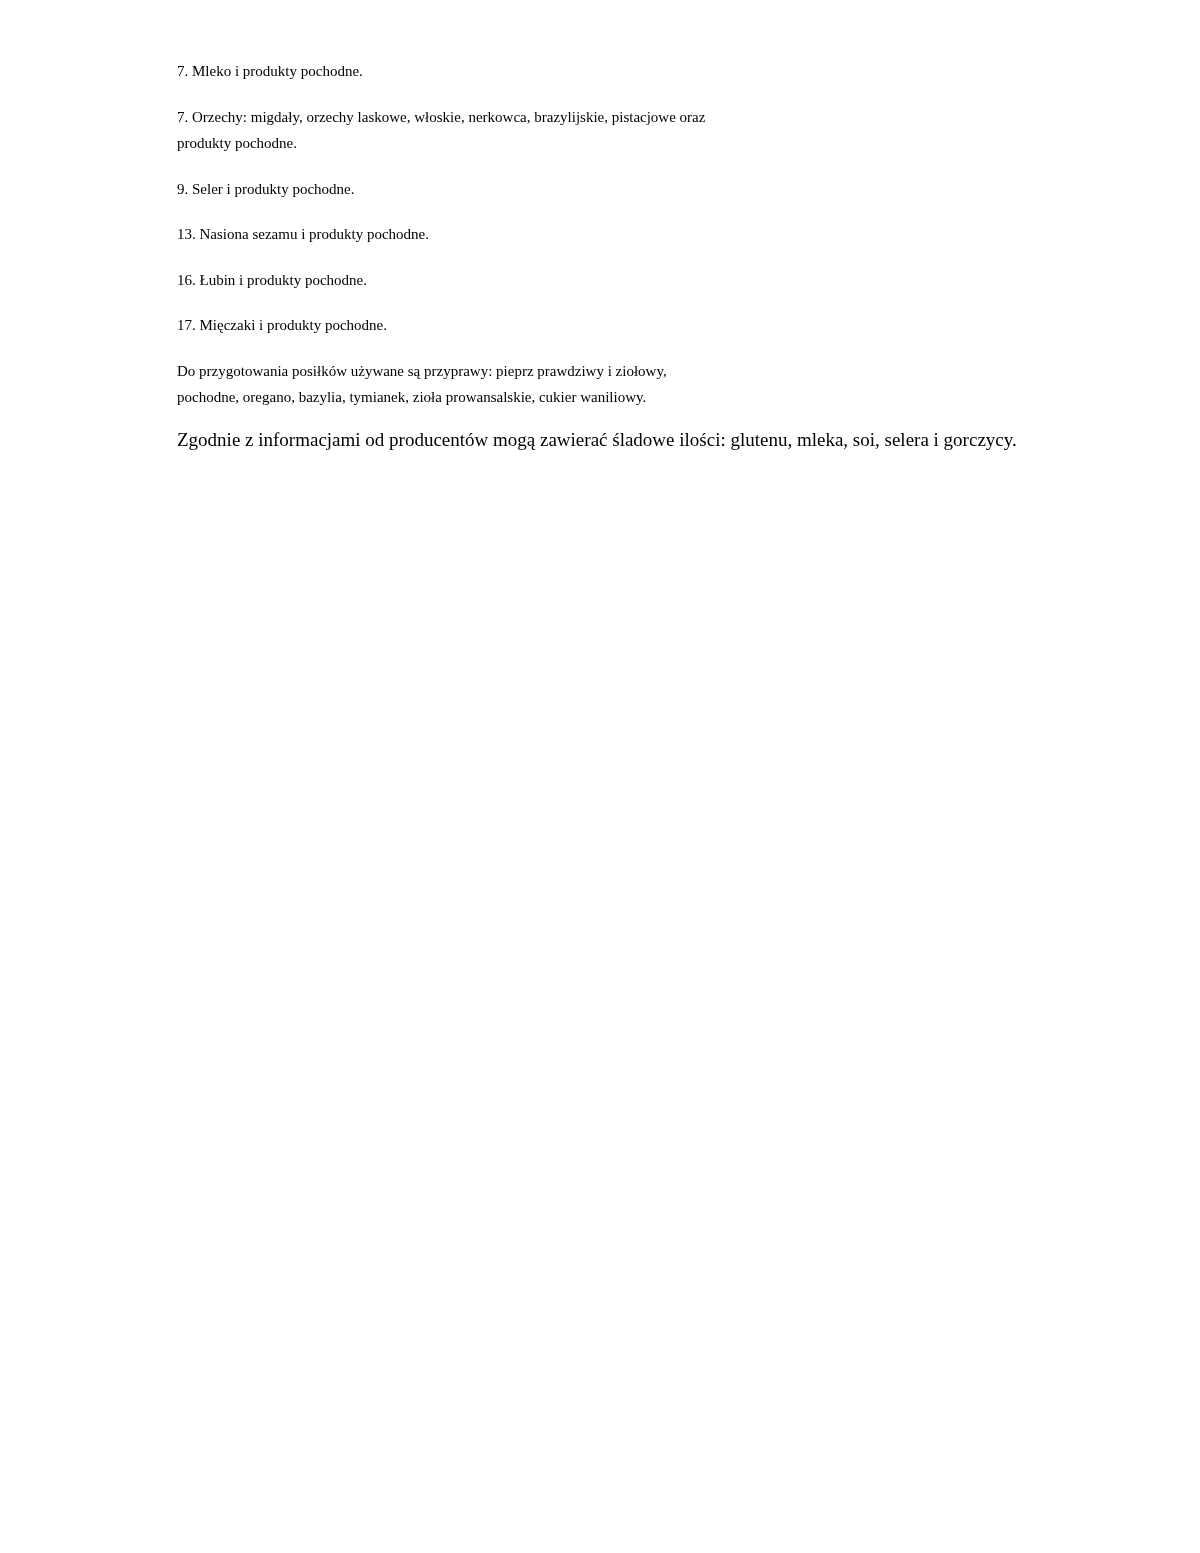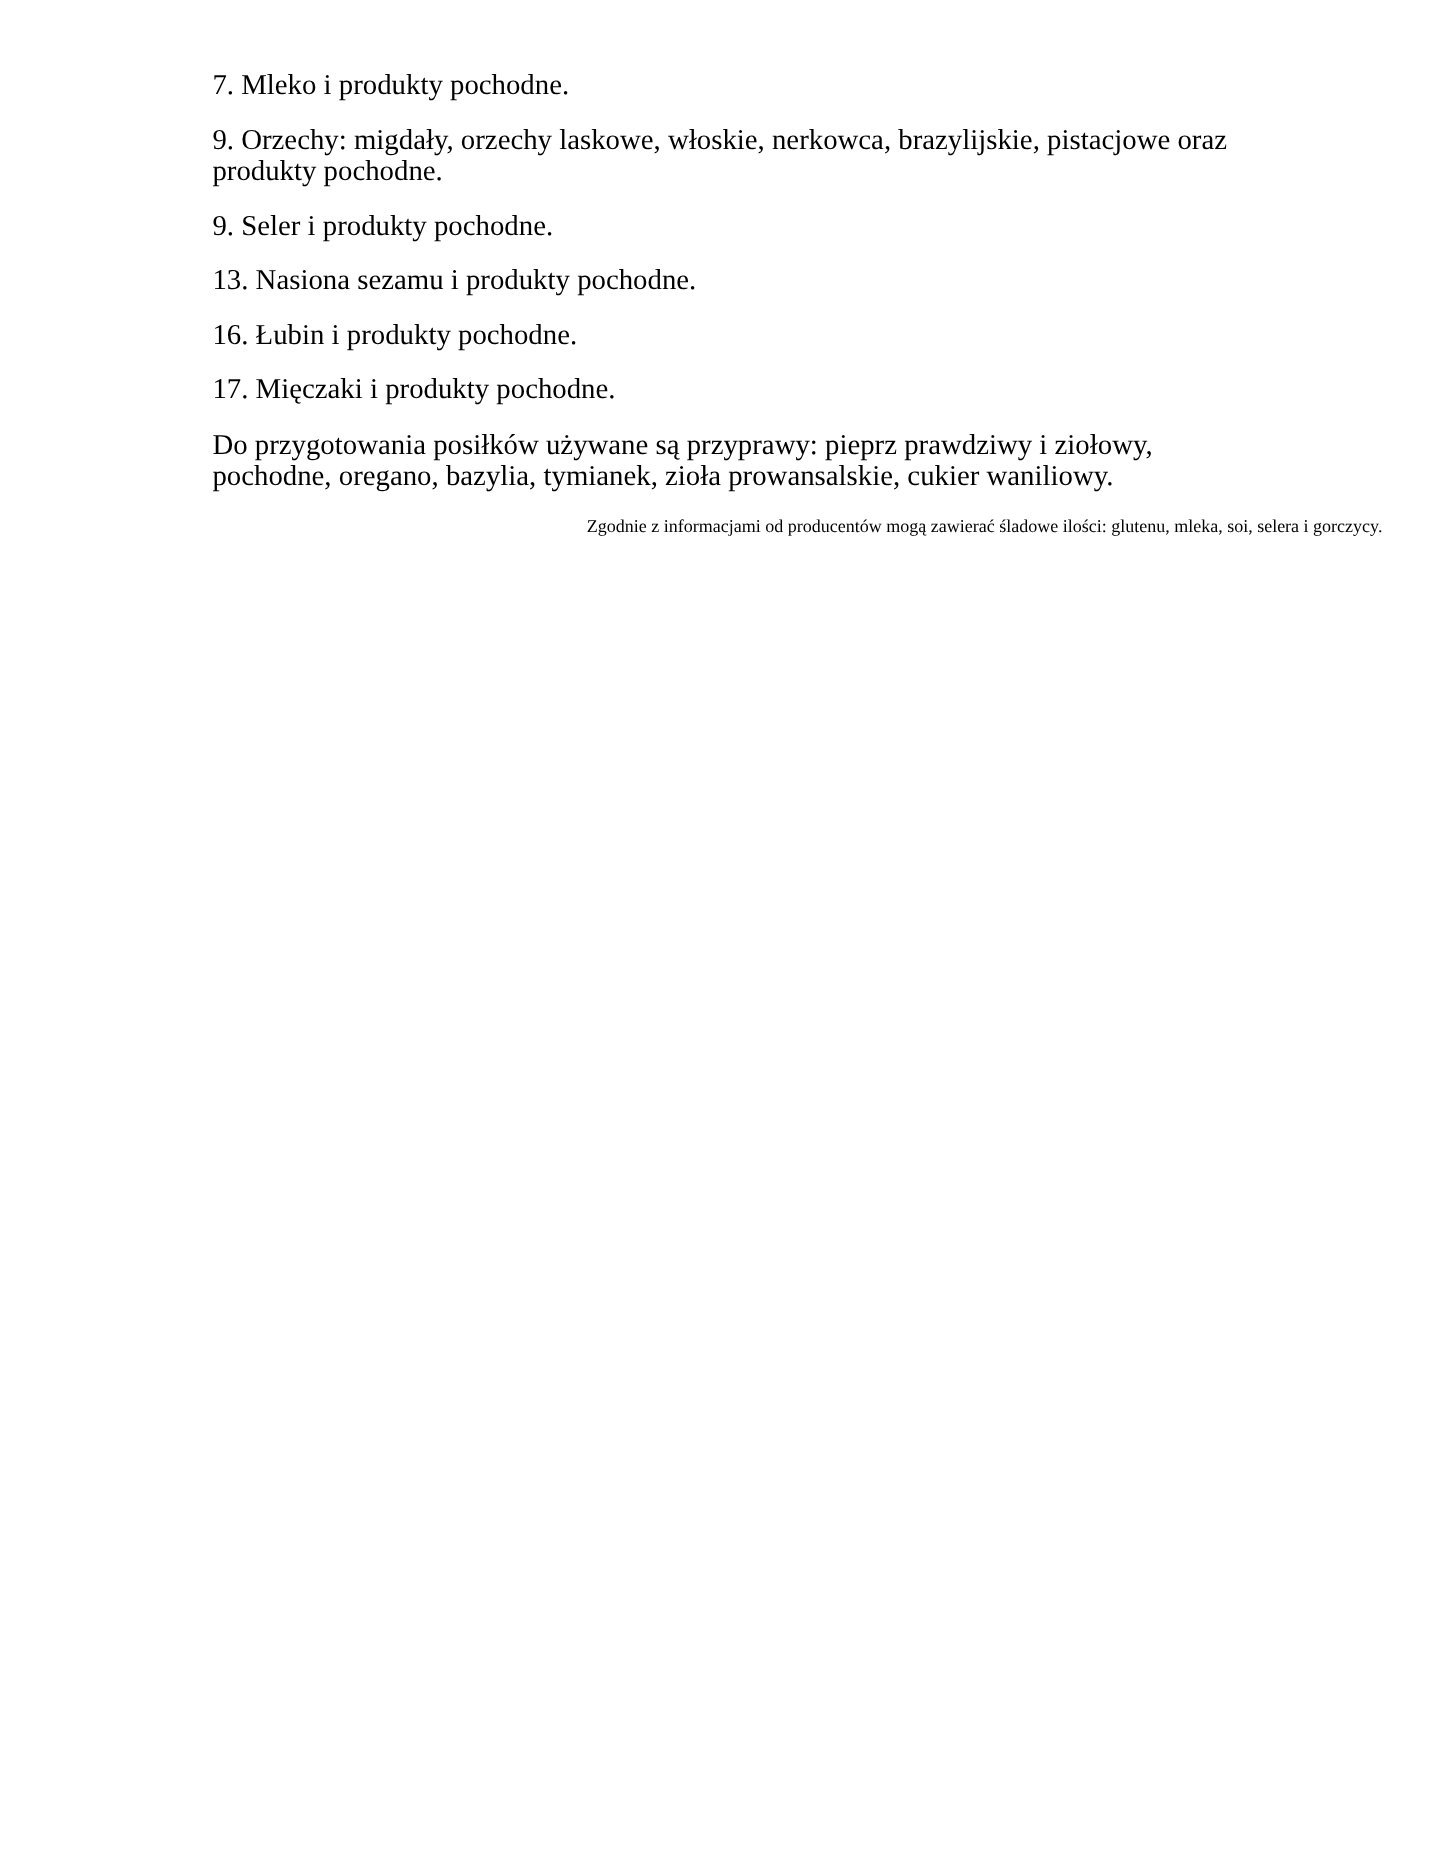--- a/index.html
+++ b/index.html
@@ -22,37 +22,36 @@
     background: #ffffff;
   }
   .doc-body {
     width: 975px;
   }
   p.para {
     margin: 0 0 19px 0;
     white-space: pre-wrap;       
   }
   p.para.body {
-    font-size: 24px;
+    font-size: 15px;
     line-height: 26.5px;
   }
   p.para.small {
     margin-top: 7px;
-    font-size: 15px;
+    font-size: 19px;
     line-height: 19px;
-    text-align: right;
   }
 </style>
 </head>
 <body>
 
 <main class="doc-page">
   <div class="doc-body">
     <p class="para body">7. Mleko i produkty pochodne.</p>
-    <p class="para body">9. Orzechy: migdały, orzechy laskowe, włoskie, nerkowca, brazylijskie, pistacjowe oraz
+    <p class="para body">7. Orzechy: migdały, orzechy laskowe, włoskie, nerkowca, brazylijskie, pistacjowe oraz
 produkty pochodne.</p>
     <p class="para body">9. Seler i produkty pochodne.</p>
     <p class="para body">13. Nasiona sezamu i produkty pochodne.</p>
     <p class="para body">16. Łubin i produkty pochodne.</p>
     <p class="para body">17. Mięczaki i produkty pochodne.</p>
     <p class="para body">Do przygotowania posiłków używane są przyprawy: pieprz prawdziwy i ziołowy,
 pochodne, oregano, bazylia, tymianek, zioła prowansalskie, cukier waniliowy.</p>
     <p class="para small">Zgodnie z informacjami od producentów mogą zawierać śladowe ilości: glutenu, mleka, soi, selera i gorczycy.</p>
   </div>
 </main>

